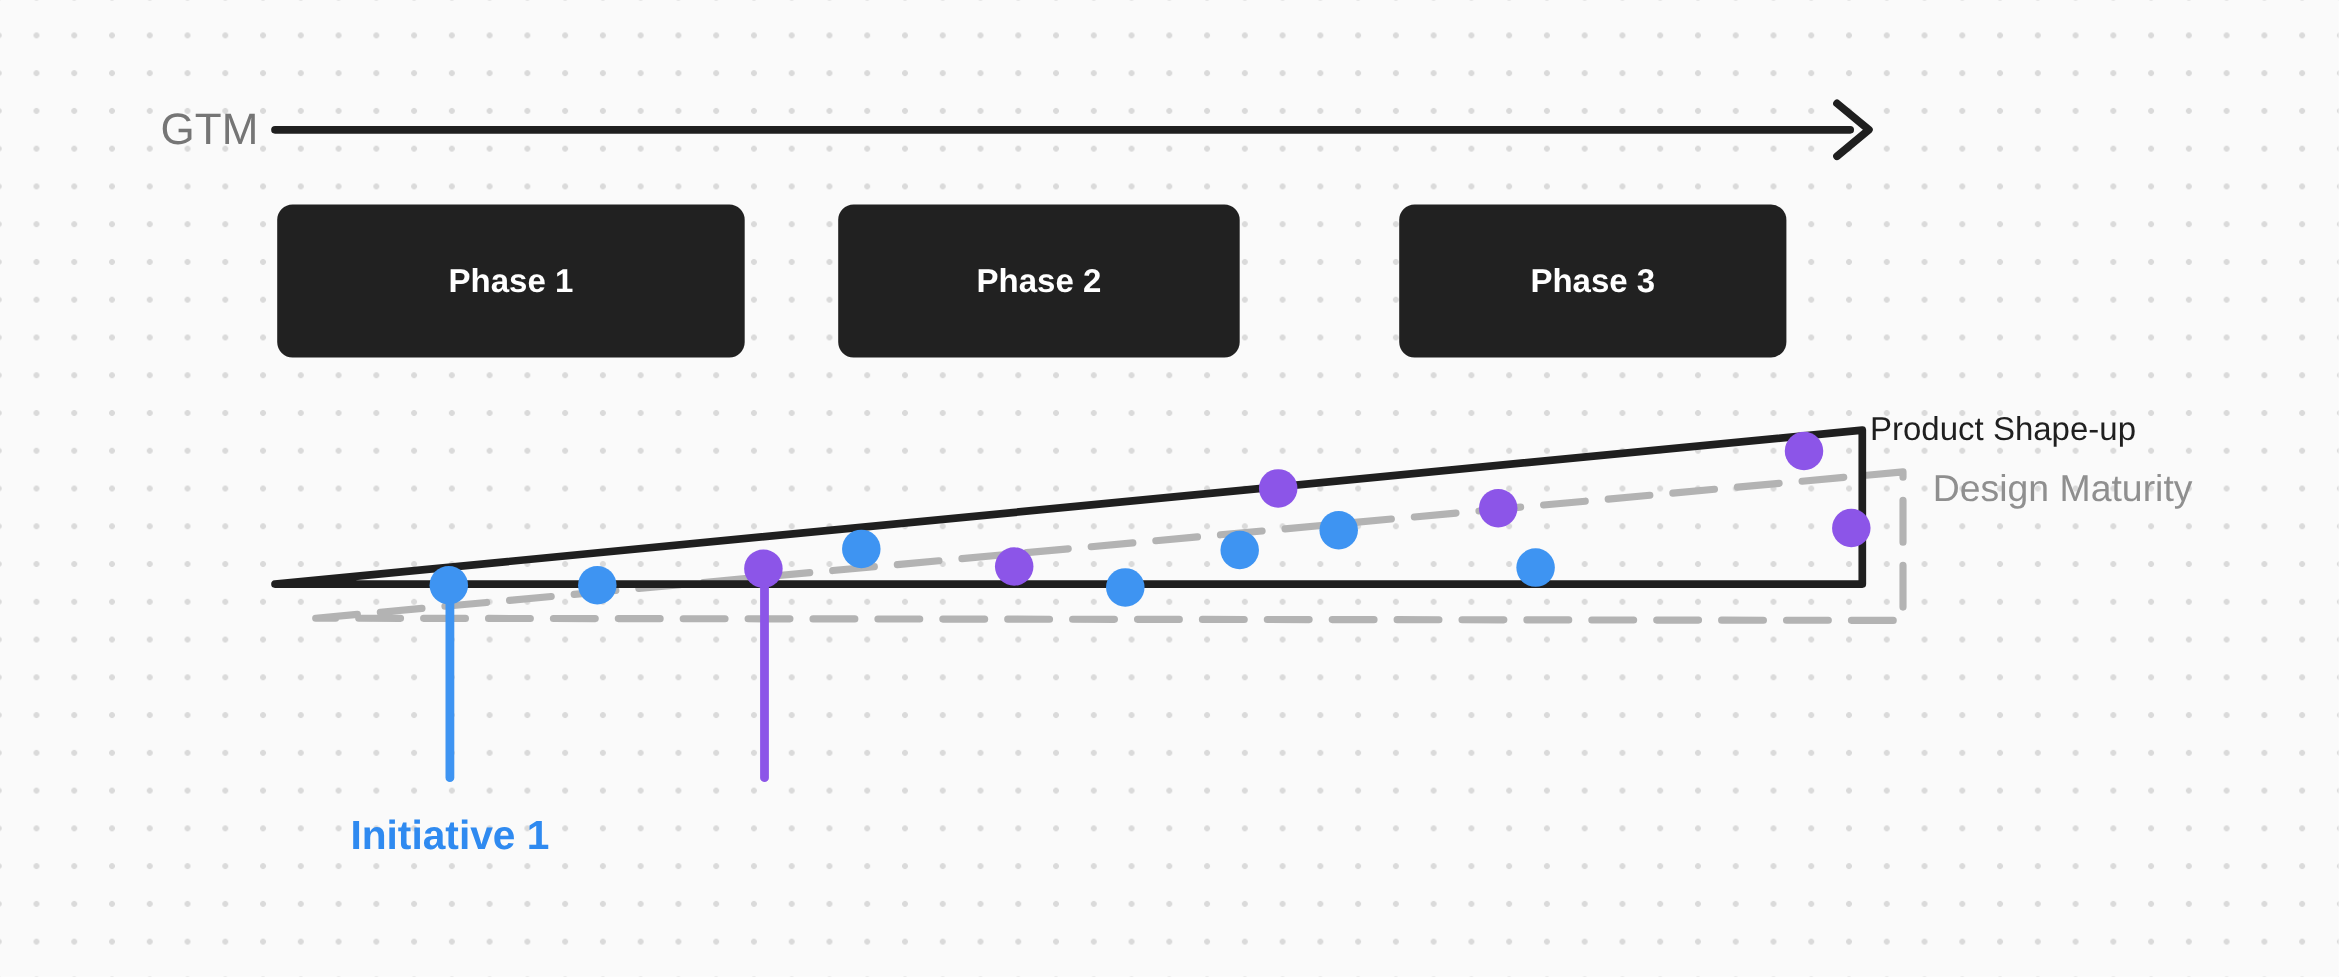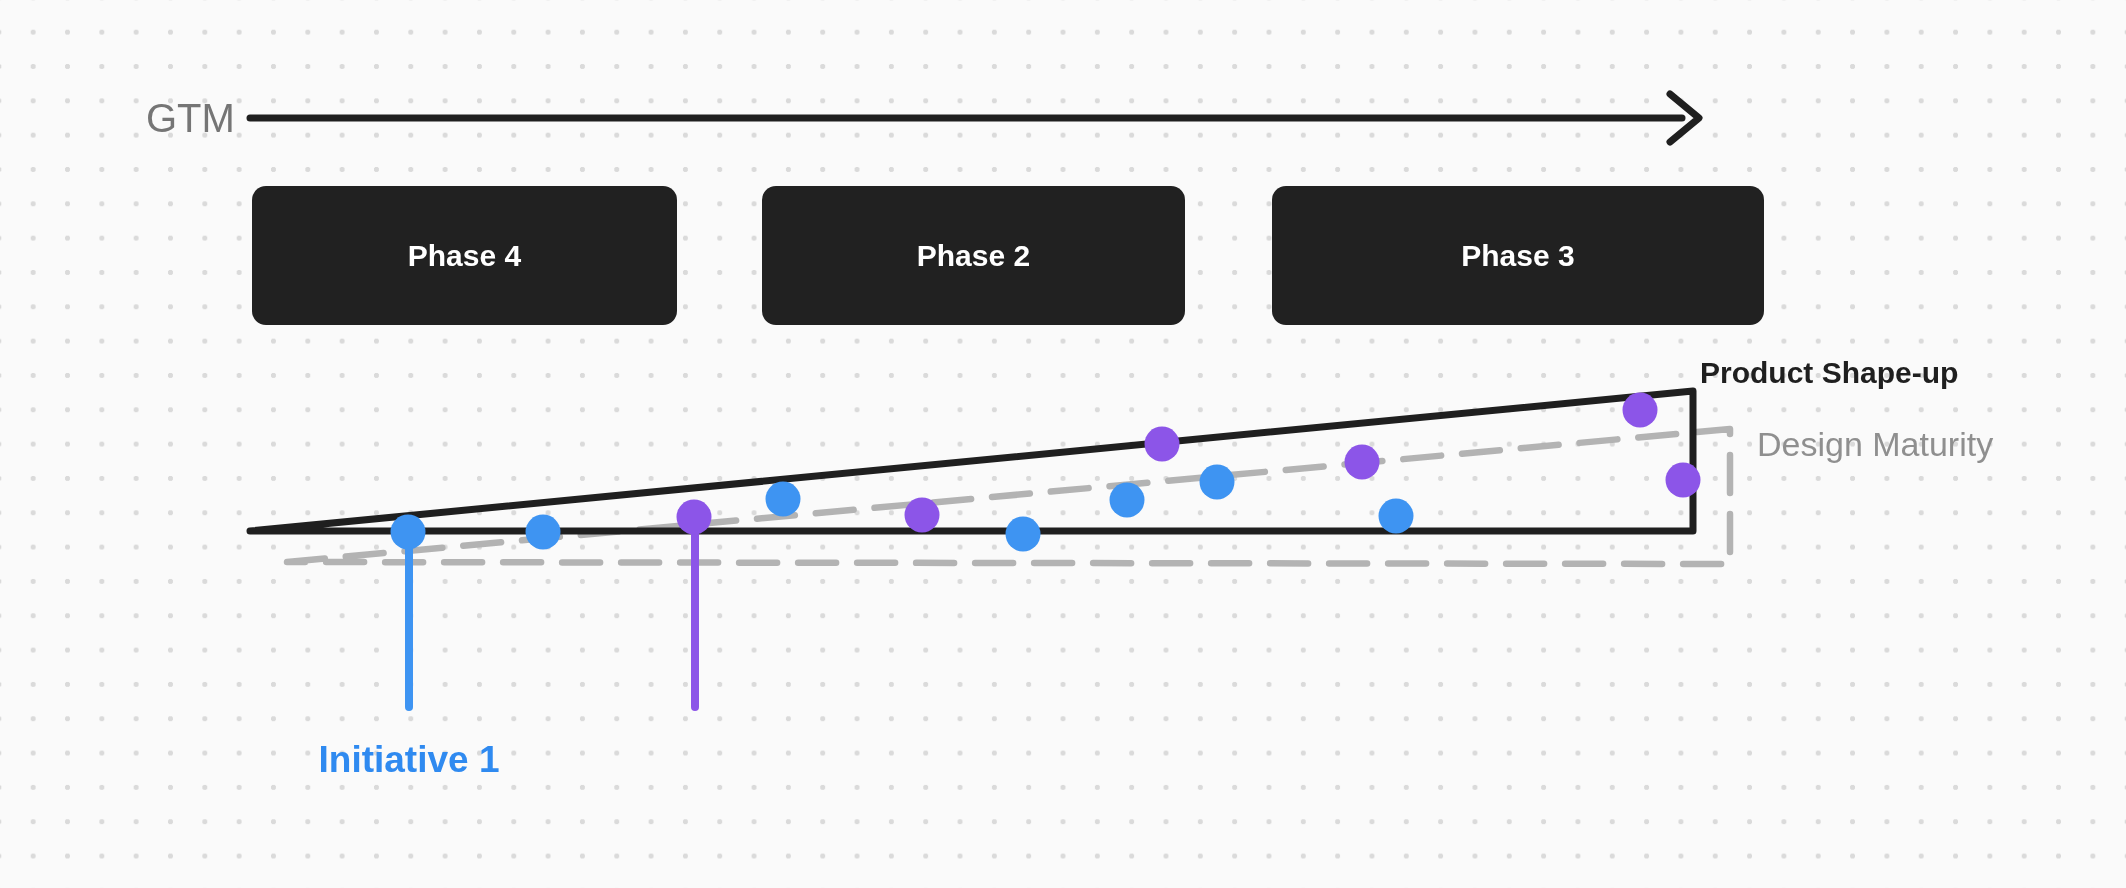--- a/index.html
+++ b/index.html
@@ -62,28 +62,28 @@
     border-radius: 14px;
     background: var(--phase-fill, #212121);
     color: var(--phase-text, #ffffff);
     font-size: 30px;
     font-weight: 700;
     display: flex;
     align-items: center;
     justify-content: center;
   }
   .phase-1 { left: 252px; width: 425px; }
-  .phase-2 { left: 762px; width: 423px; }
-  .phase-3 { left: 1272px; width: 492px; }
+  .phase-2 { left: 762px; width: 365px; }
+  .phase-3 { left: 1272px; width: 352px; }
 
   .product-label {
-    left: 1700px; top: 355px;
+    left: 1700px; top: 373px;
     font-size: 30px;
     line-height: 36px;
-    font-weight: 700;
+    font-weight: 400;
     color: var(--ink, #1f1f1f);
     text-align: right;
   }
   .design-label {
     left: 1757px; top: 426px;
     font-size: 34px;
     line-height: 36px;
     font-weight: 500;
     color: var(--design-gray, #8f8f8f);
   }
@@ -131,21 +131,21 @@
         <circle cx="1162" cy="444" r="17.5" fill="#8c55e8"></circle>
         <circle cx="1362" cy="462" r="17.5" fill="#8c55e8"></circle>
         <circle cx="1640" cy="410" r="17.5" fill="#8c55e8"></circle>
         <circle cx="1683" cy="480" r="17.5" fill="#8c55e8"></circle>
       </g>
   </svg>
 
   <div class="label gtm-label">GTM</div>
 
   <div class="phase-box phase-1">
-    <span>Phase 4</span>
+    <span>Phase 1</span>
   </div>
   <div class="phase-box phase-2">
     <span>Phase 2</span>
   </div>
   <div class="phase-box phase-3">
     <span>Phase 3</span>
   </div>
 
   <div class="label product-label">Product Shape-up</div>
   <div class="label design-label">Design Maturity</div>

